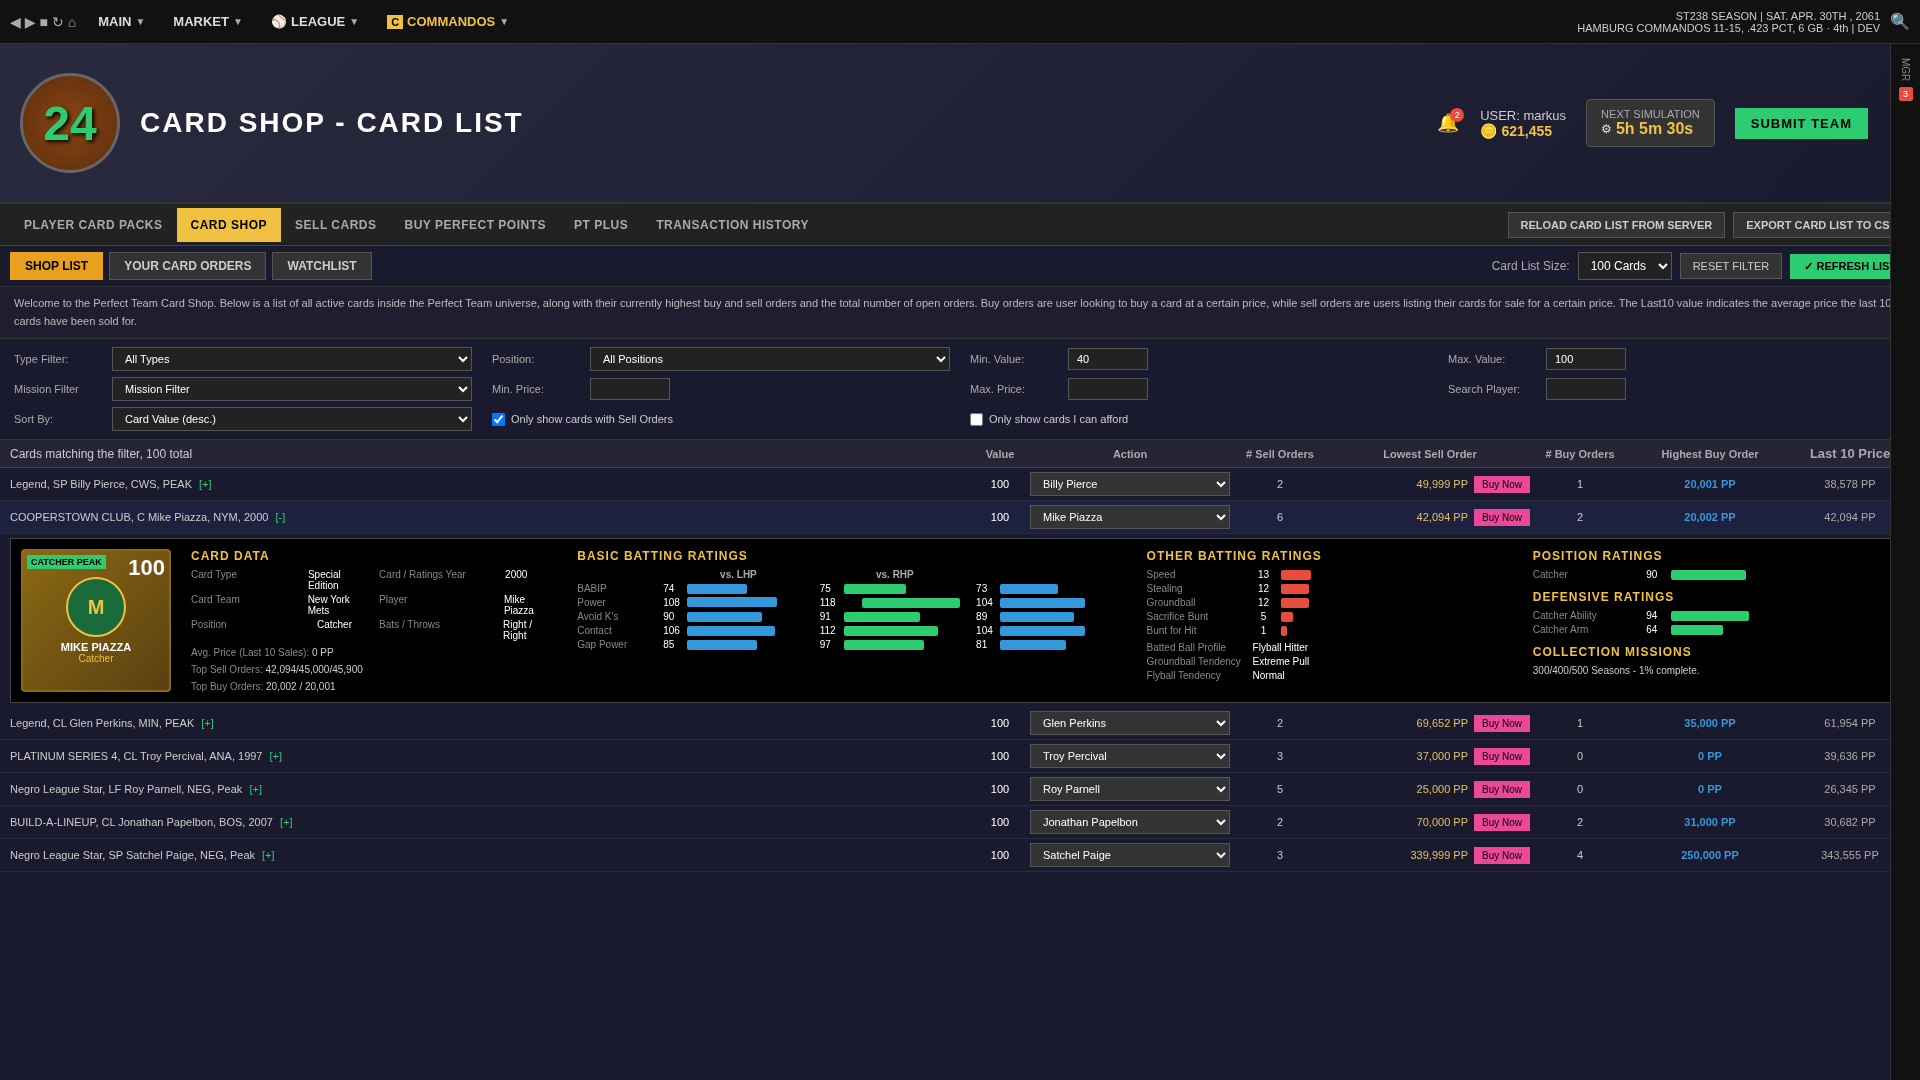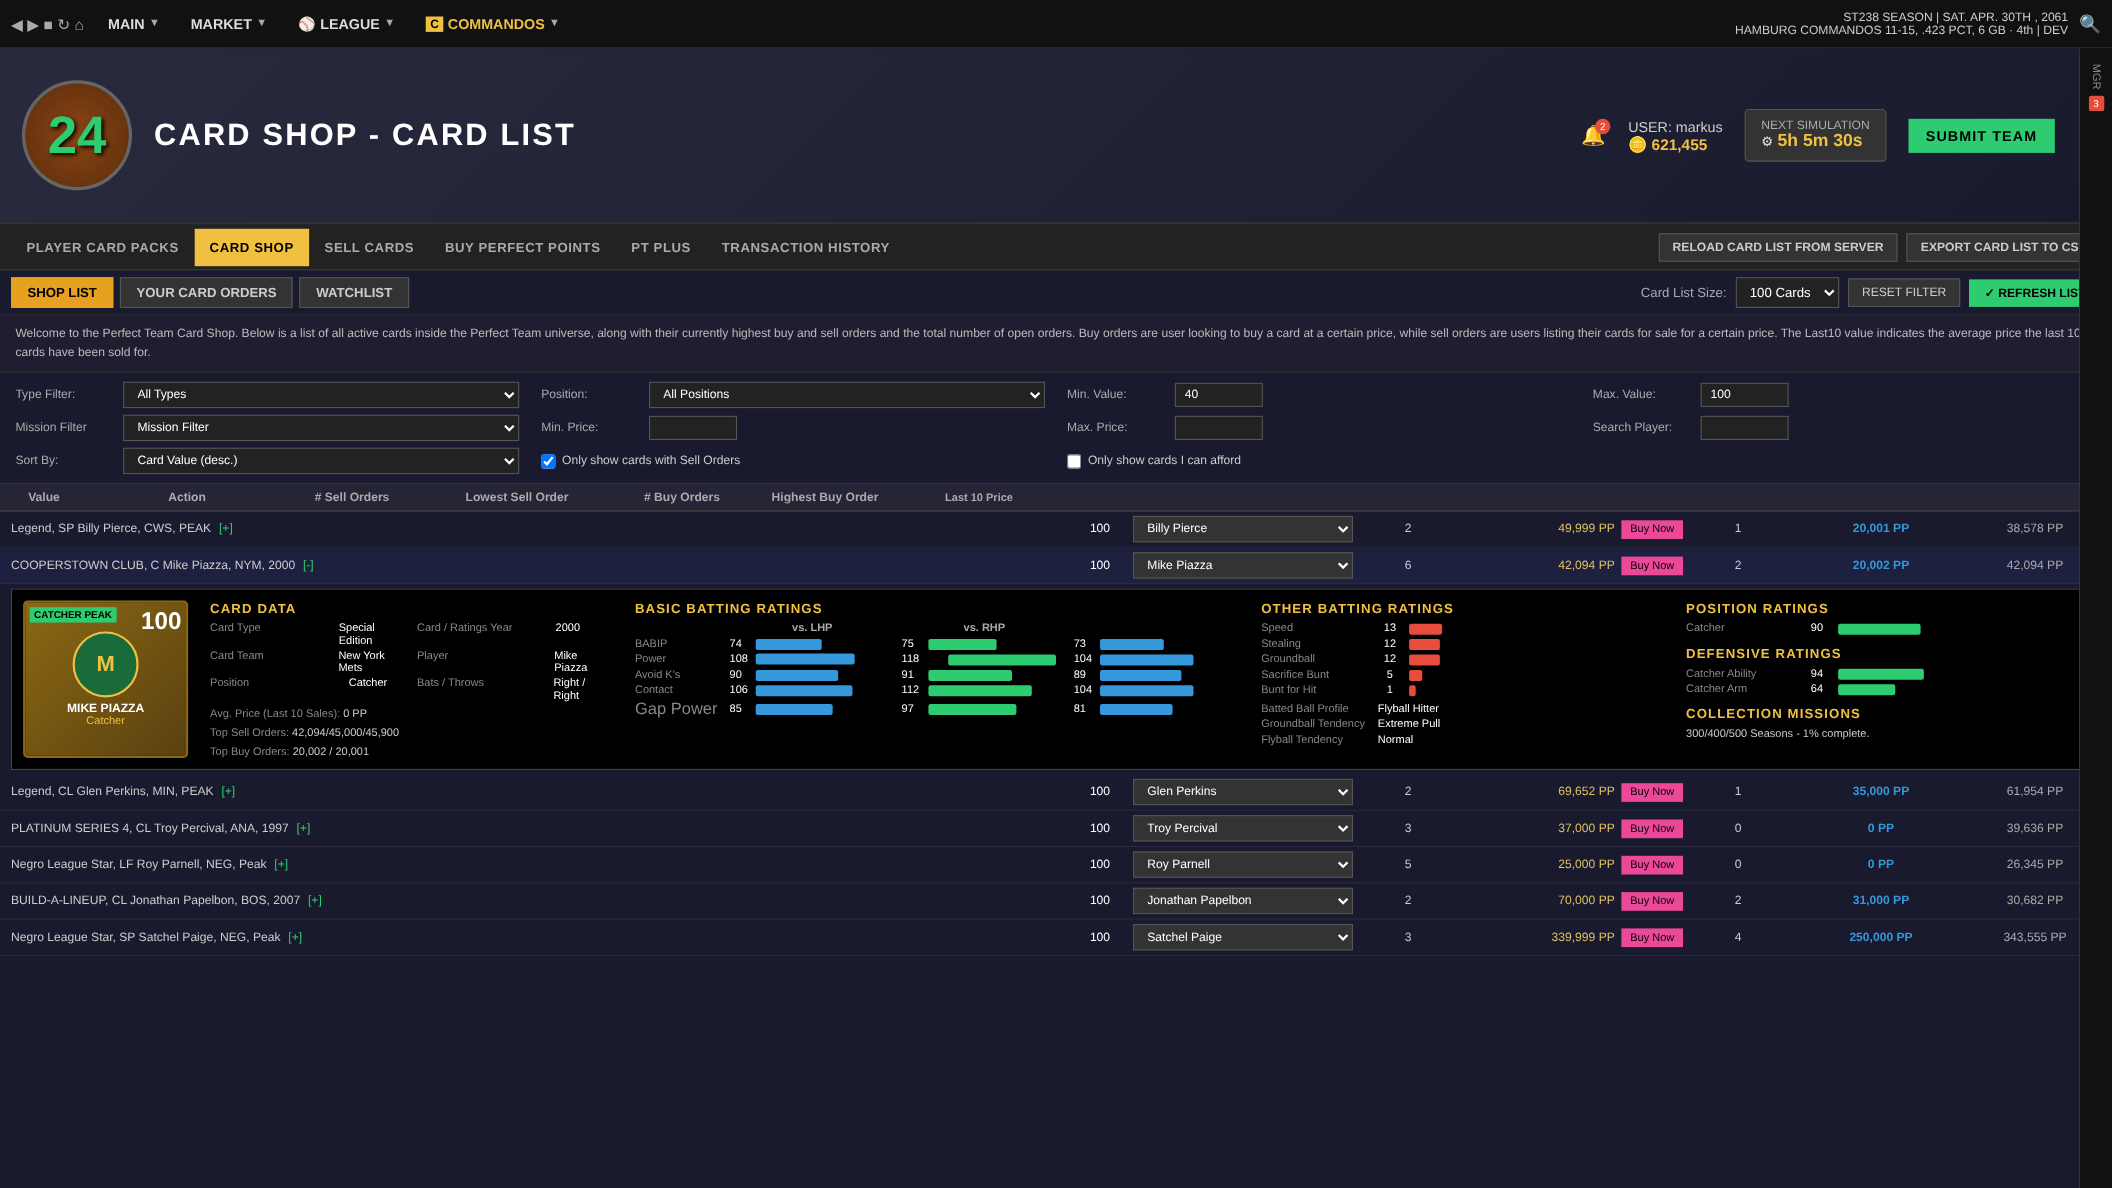--- a/index.html
+++ b/index.html
@@ -311,21 +311,21 @@
       font-size: 12px;
       color: #ccc;
       flex: 1;
     }
     .col-value { width: 60px; text-align: center; color: #aaa; font-size: 11px; font-weight: bold; }
     .col-action { width: 200px; text-align: center; color: #aaa; font-size: 11px; font-weight: bold; }
     .col-sell-orders { width: 100px; text-align: center; color: #aaa; font-size: 11px; font-weight: bold; }
     .col-lowest-sell { width: 200px; text-align: center; color: #aaa; font-size: 11px; font-weight: bold; }
     .col-buy-orders { width: 100px; text-align: center; color: #aaa; font-size: 11px; font-weight: bold; }
     .col-highest-buy { width: 160px; text-align: center; color: #aaa; font-size: 11px; font-weight: bold; }
-    .col-last10 { width: 120px; text-align: center; color: #aaa; font-size: 10px; font-weight: bold; }
+    .col-last10 { width: 120px; text-align: center; color: #aaa; font-size: 13px; font-weight: bold; }
 
     .table-row {
       display: flex;
       align-items: center;
       padding: 4px 10px;
       border-bottom: 1px solid #2a2a3e;
       min-height: 30px;
     }
     .table-row.expanded { background: #1e2040; }
     .row-name { flex: 1; font-size: 11px; color: #ccc; }
@@ -665,20 +665,21 @@
     <label class="checkbox-label">
       <input type="checkbox" style="">
       <span>Only show cards I can afford</span>
     </label>
   </div>
 </div>
 
 <div class="table-container">
 
   <div class="table-header-row">
+    <span class="table-count">Cards matching the filter, 100 total</span>
     <span class="col-value">Value</span>
     <span class="col-action">Action</span>
     <span class="col-sell-orders"># Sell Orders</span>
     <span class="col-lowest-sell">Lowest Sell Order</span>
     <span class="col-buy-orders"># Buy Orders</span>
     <span class="col-highest-buy">Highest Buy Order</span>
     <span class="col-last10">Last 10 Price</span>
   </div>
 
   <div class="table-row">
@@ -832,21 +833,21 @@
         </div>
         <div style="display:flex;align-items:center;gap:2px;">
           <span style="color:#fff;font-size:10px;width:22px;">112</span>
           <div class="rating-bar bar-green" style="width:94px;"></div>
         </div>
         <div style="display:flex;align-items:center;gap:2px;">
           <span style="color:#fff;font-size:10px;width:22px;">104</span>
           <div class="rating-bar bar-blue" style="width:85px;"></div>
         </div>
 
-        <span style="color:#888;font-size:15px;">Gap Power</span>
+        <span style="color:#888;font-size:10px;">Gap Power</span>
         <div style="display:flex;align-items:center;gap:2px;">
           <span style="color:#fff;font-size:10px;width:22px;">85</span>
           <div class="rating-bar bar-blue" style="width:70px;"></div>
         </div>
         <div style="display:flex;align-items:center;gap:2px;">
           <span style="color:#fff;font-size:10px;width:22px;">97</span>
           <div class="rating-bar bar-green" style="width:80px;"></div>
         </div>
         <div style="display:flex;align-items:center;gap:2px;">
           <span style="color:#fff;font-size:10px;width:22px;">81</span>

